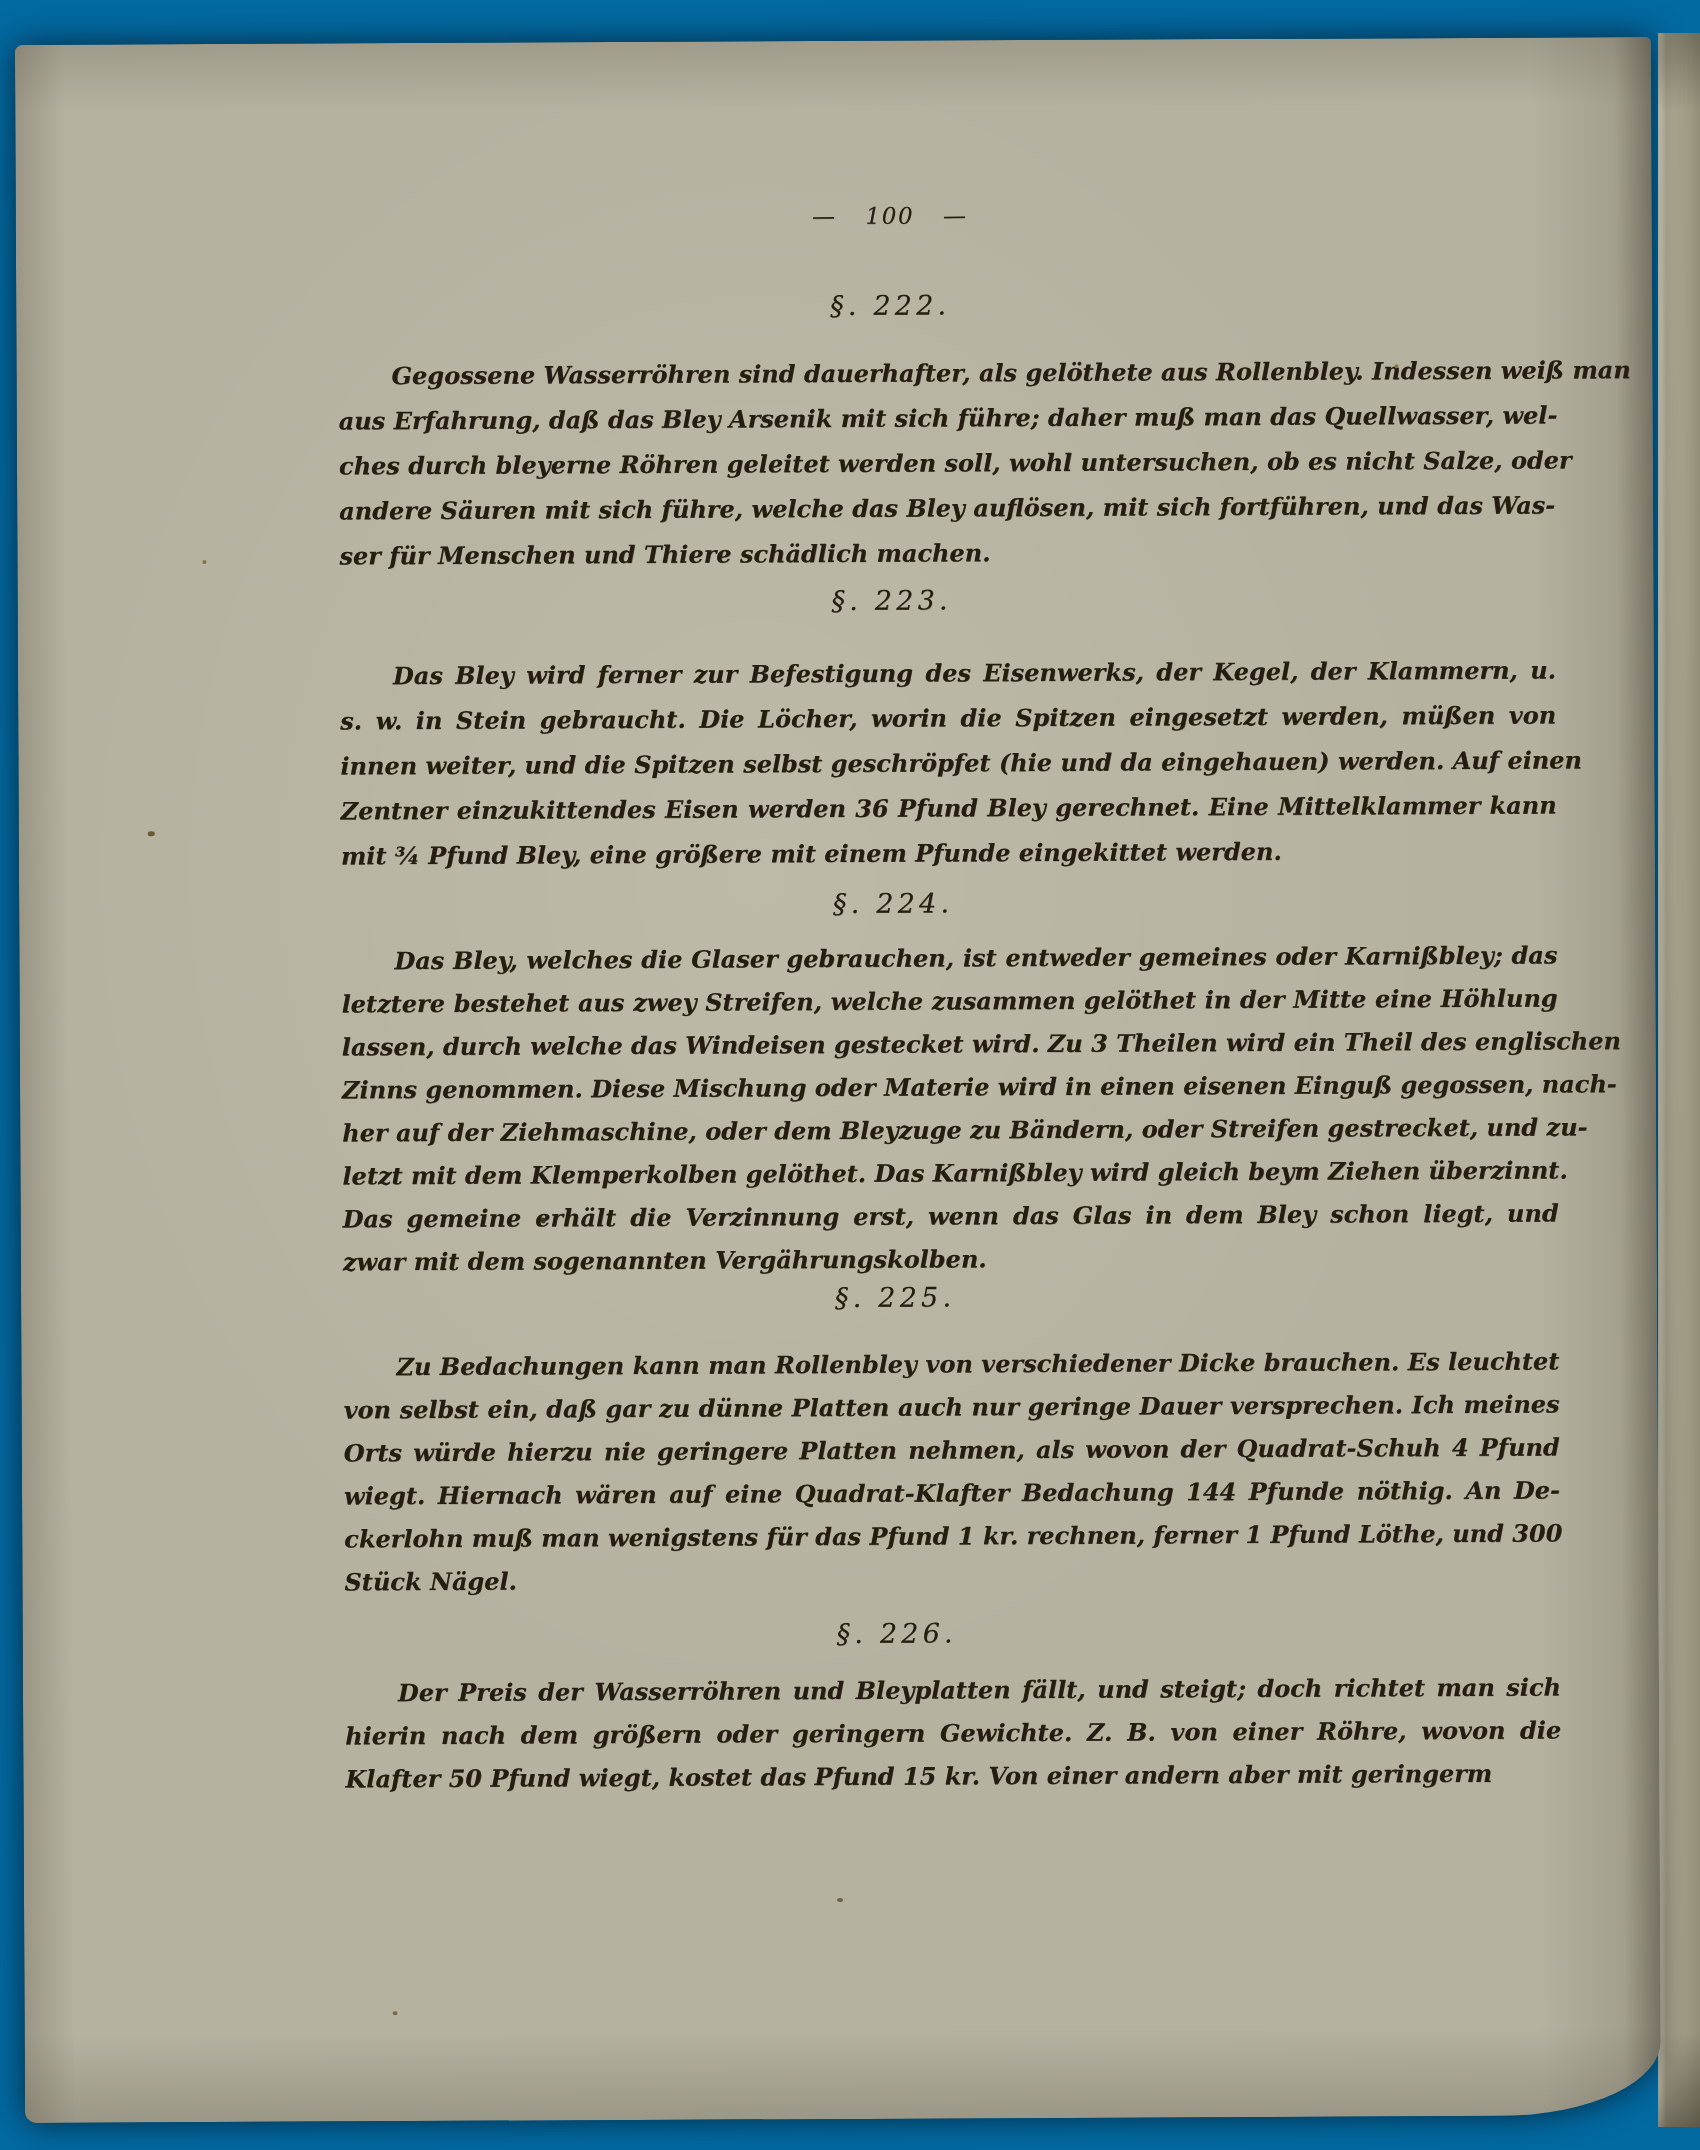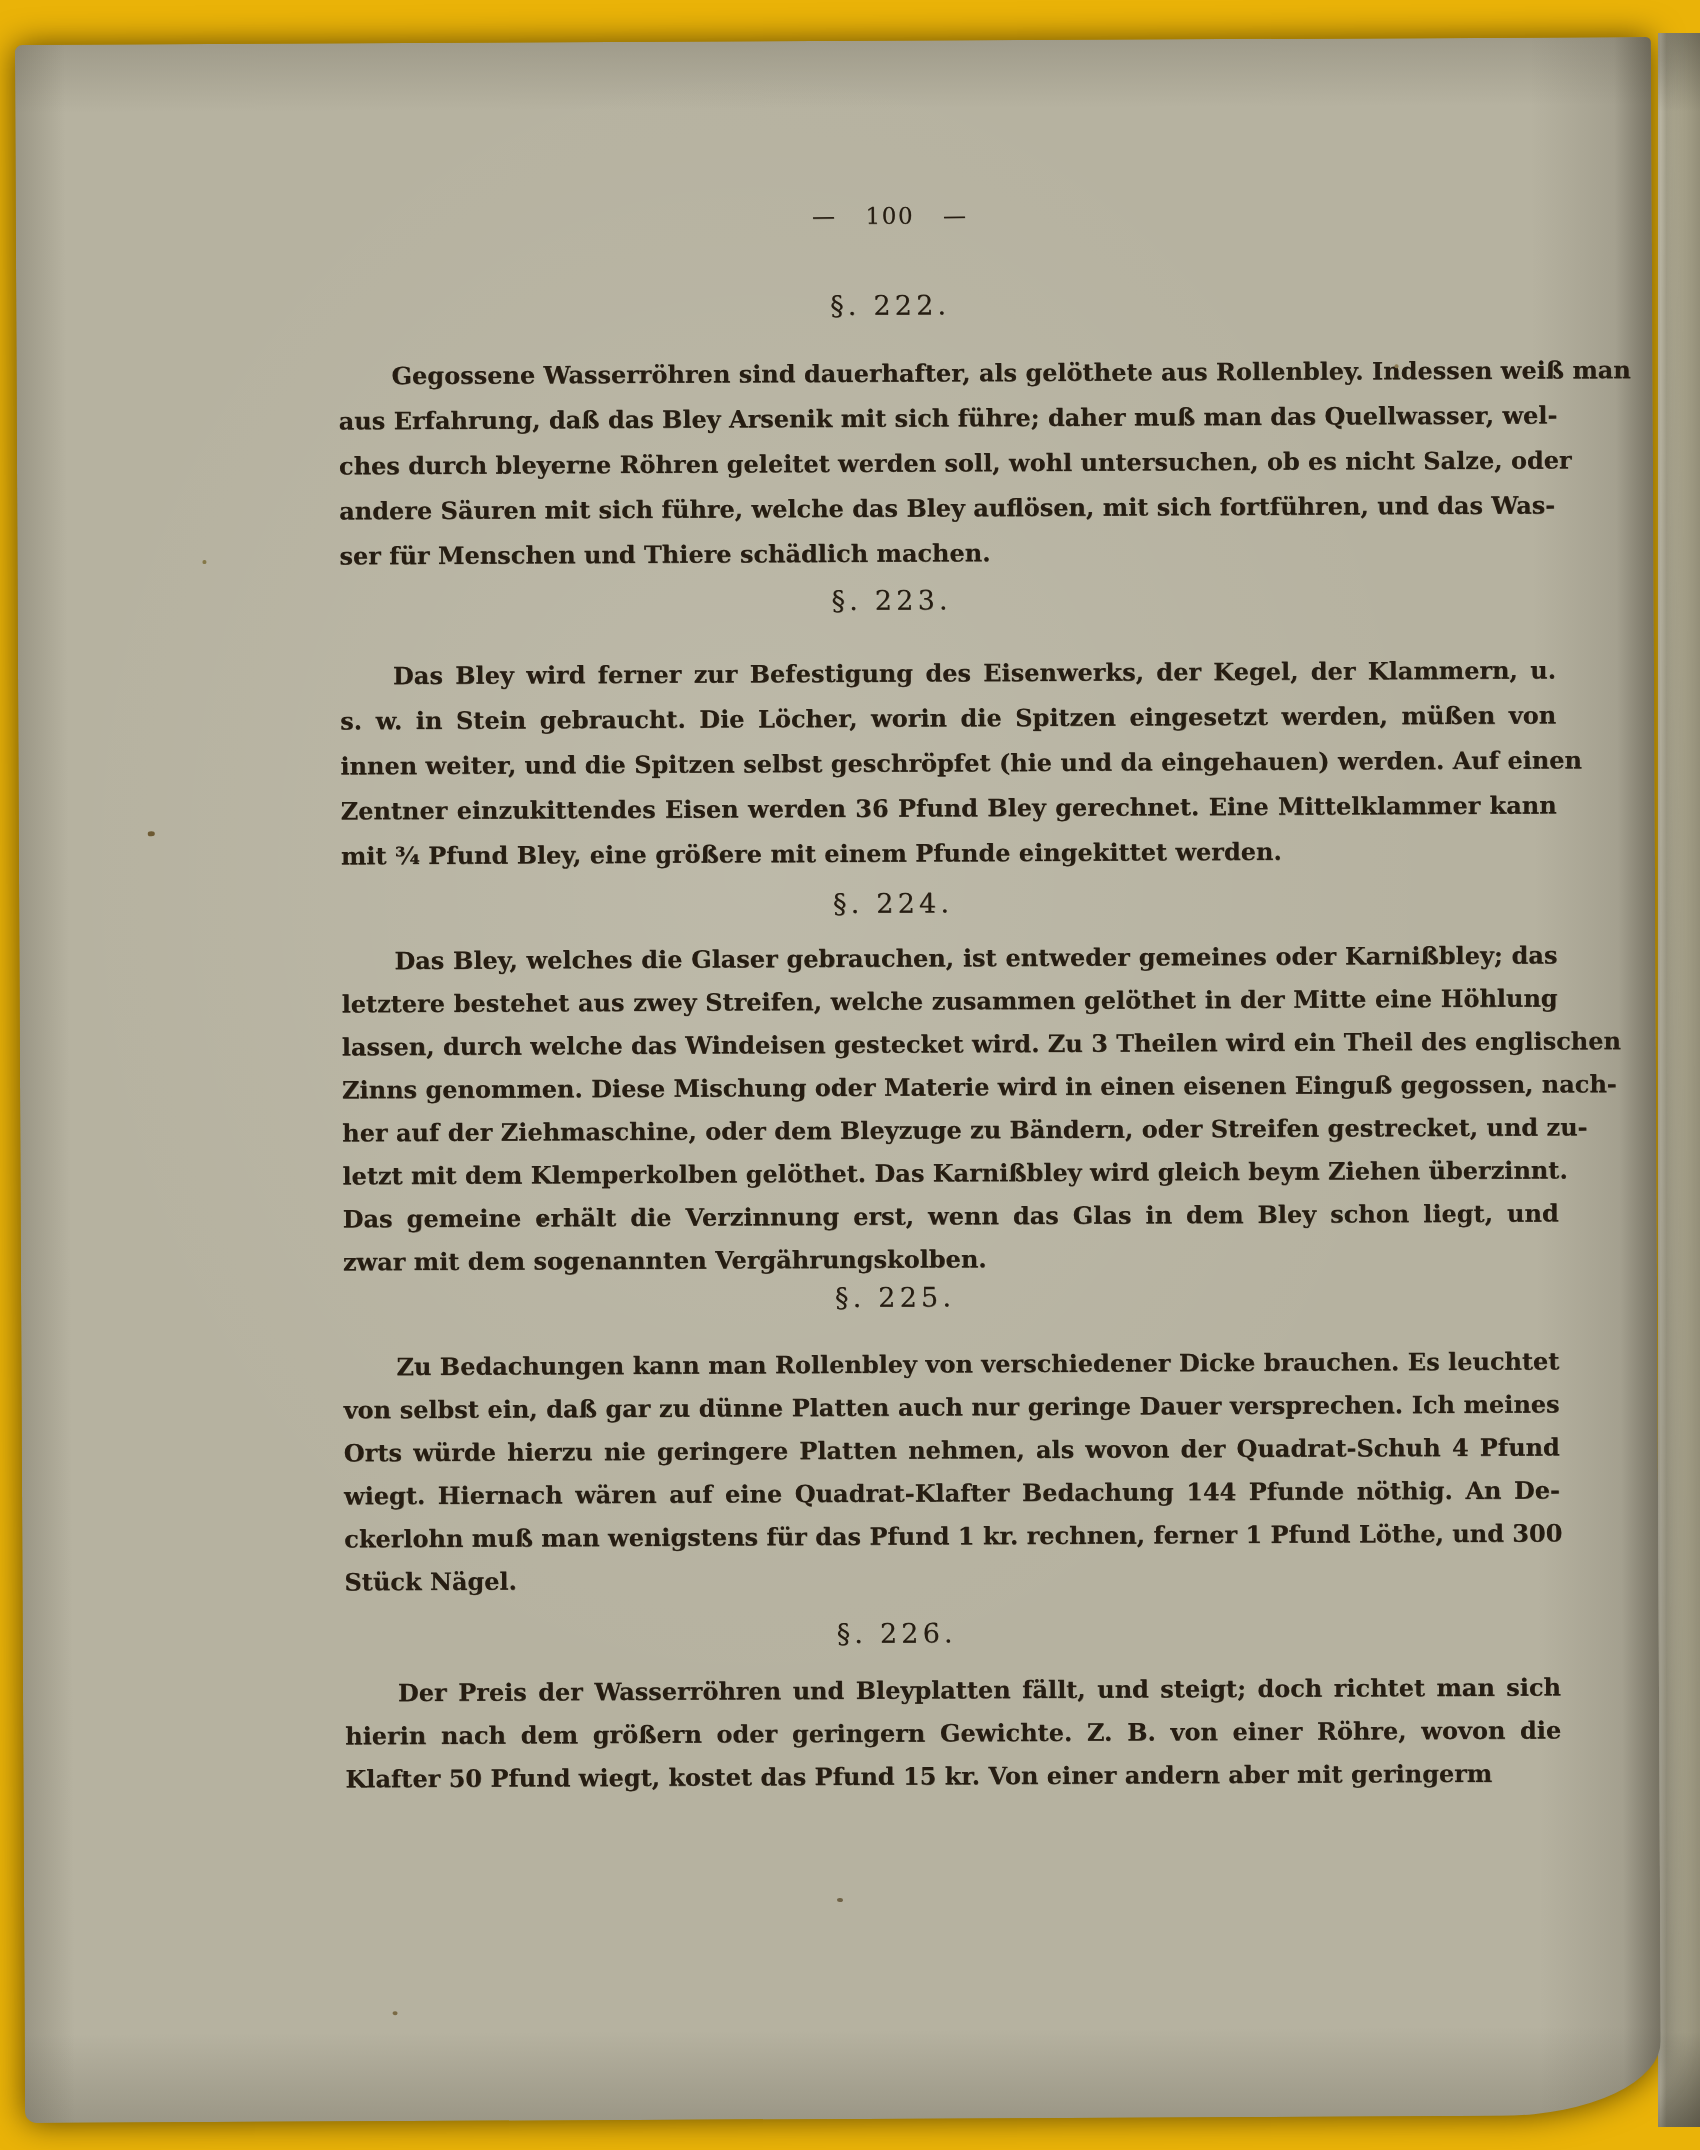--- a/index.html
+++ b/index.html
@@ -5,21 +5,22 @@
   html, body {
     margin: 0; padding: 0;
     width: 1701px; height: 2151px;
     background: #0b0a07;
     overflow: hidden;
     font-family: "DejaVu Serif", serif;
   }
   #stage {
     position: relative;
     width: 1701px; height: 2151px;
-    background: #eab308;
+    background: #0369a1;
+    font-style: italic;
   }
   
   .paper {
     position: absolute;
     left: 20px; top: 41px;
     width: 1636px; height: 2078px;
     box-sizing: border-box;
     border-radius: 7.4px 5.3px 158px 11.6px / 7.4px 5.3px 74px 11.6px;
     transform: rotate(-0.28deg);
     transform-origin: 50% 50%;

